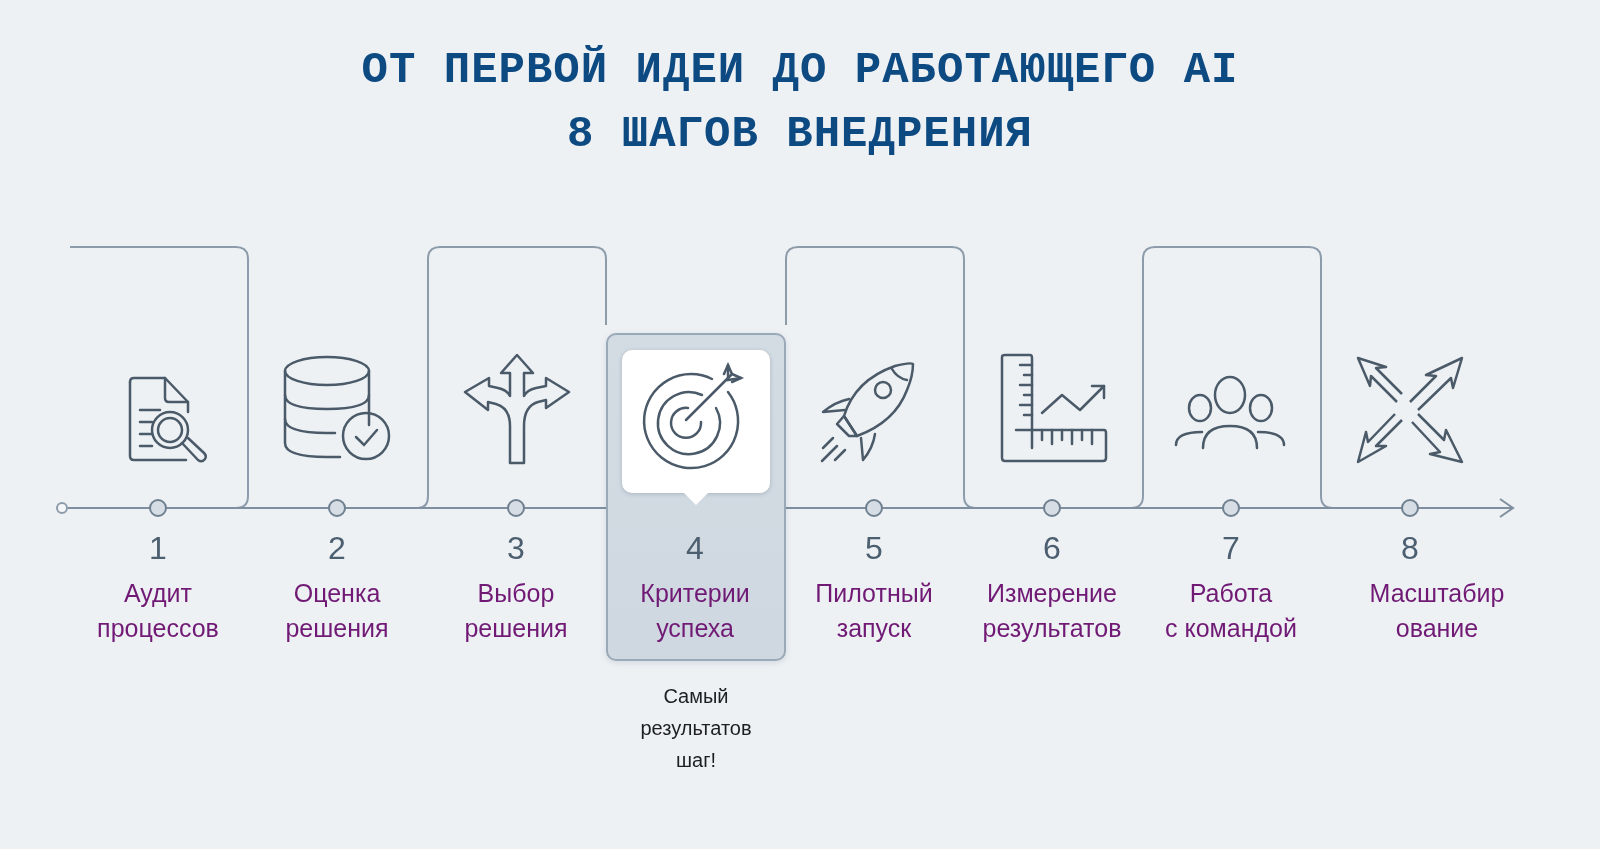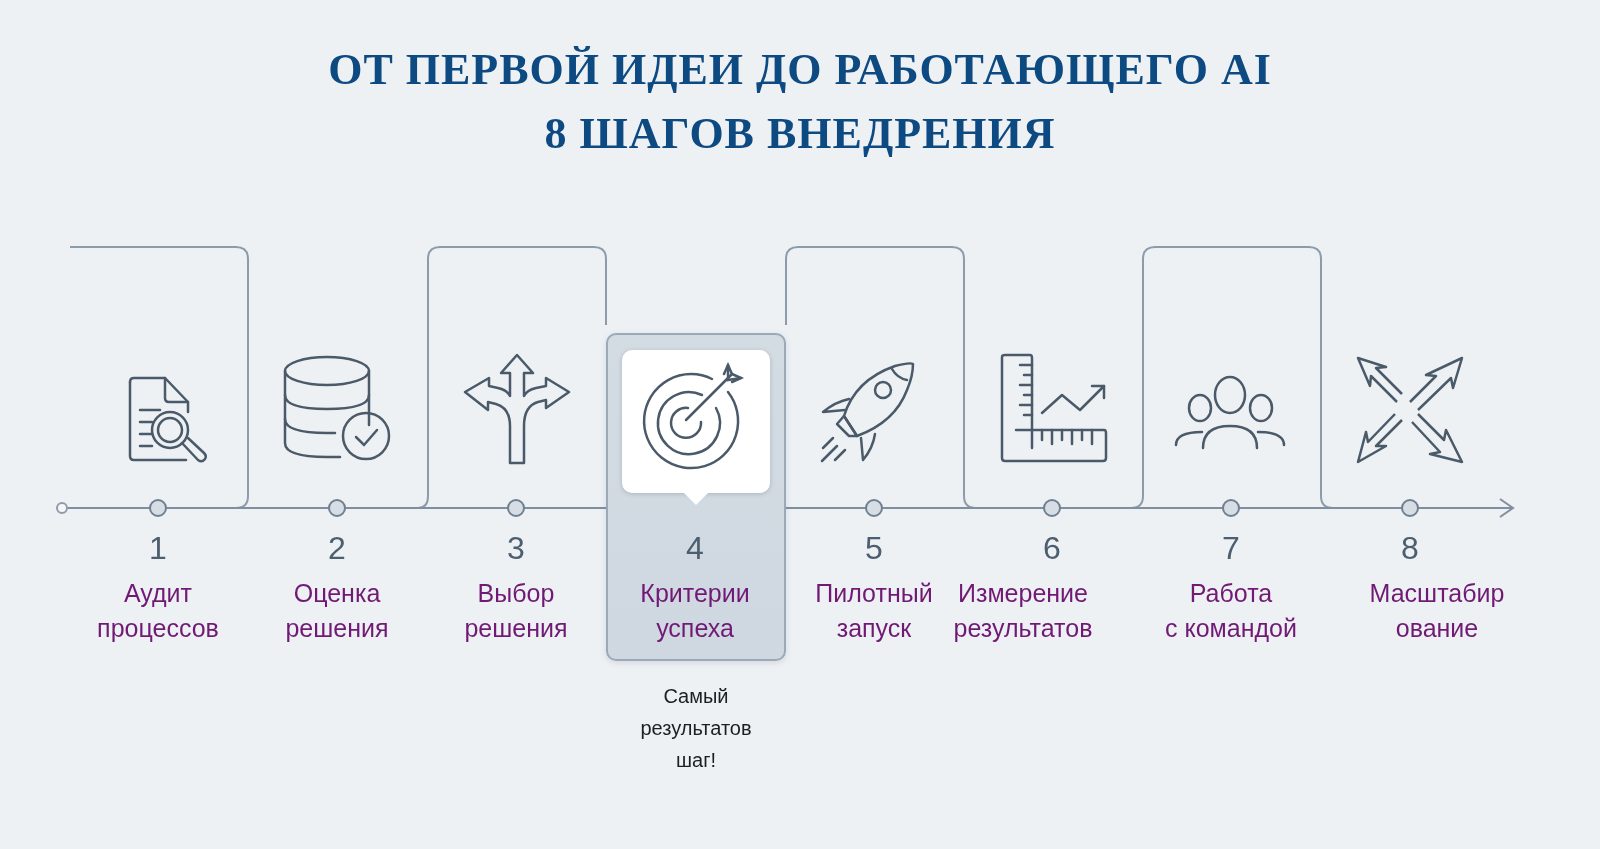--- a/index.html
+++ b/index.html
@@ -5,21 +5,21 @@
     html, body { margin: 0; padding: 0; }
     body {
       width: 1600px; height: 849px; overflow: hidden;
       background: #eef1f4;
       font-family: "Liberation Sans", "DejaVu Sans", sans-serif;
       position: relative;
     }
     .title {
       position: absolute; left: 0; top: 38px; width: 1600px;
       text-align: center; color: #0e4a82;
-      font-family: Liberation Serif, serif; font-weight: bold;
+      font-family: Liberation Mono, monospace; font-weight: bold;
       font-size: 44px; line-height: 64px; letter-spacing: 1px;
     }
     .title div { white-space: nowrap; }
     svg.frame { position: absolute; left: 0; top: 0; }
     .hl-box {
       position: absolute; left: 606px; top: 333px; width: 180px; height: 328px;
       background: linear-gradient(#d3dbe3, #cfd8e0);
       border: 2px solid #9aa9b7; border-radius: 10px; box-sizing: border-box;
       box-shadow: 0 2px 6px rgba(60,80,100,0.15);
     }
@@ -211,21 +211,21 @@
   <div>решения</div>
 </div>
 <div class="step-label" style="left:606px">
   <div>Критерии</div>
   <div>успеха</div>
 </div>
 <div class="step-label" style="left:785px">
   <div>Пилотный</div>
   <div>запуск</div>
 </div>
-<div class="step-label" style="left:934px">
+<div class="step-label" style="left:963px">
   <div>Измерение</div>
   <div>результатов</div>
 </div>
 <div class="step-label" style="left:1142px">
   <div>Работа</div>
   <div>с командой</div>
 </div>
 <div class="step-label" style="left:1348px">
   <div>Масштабир</div>
   <div>ование</div>

